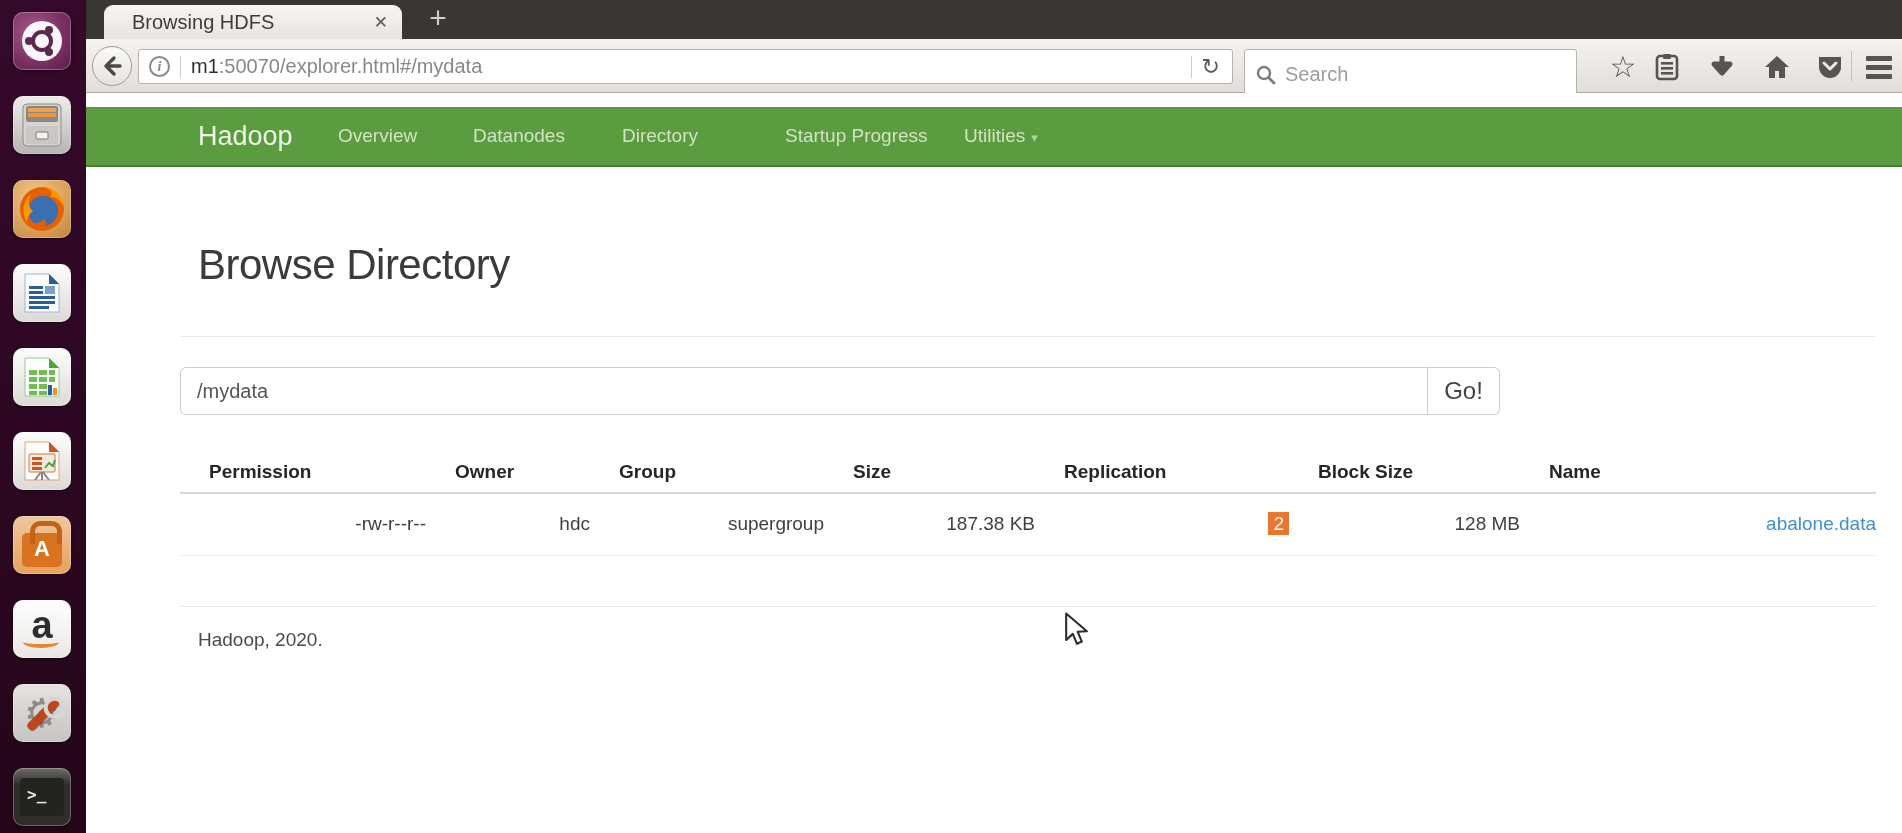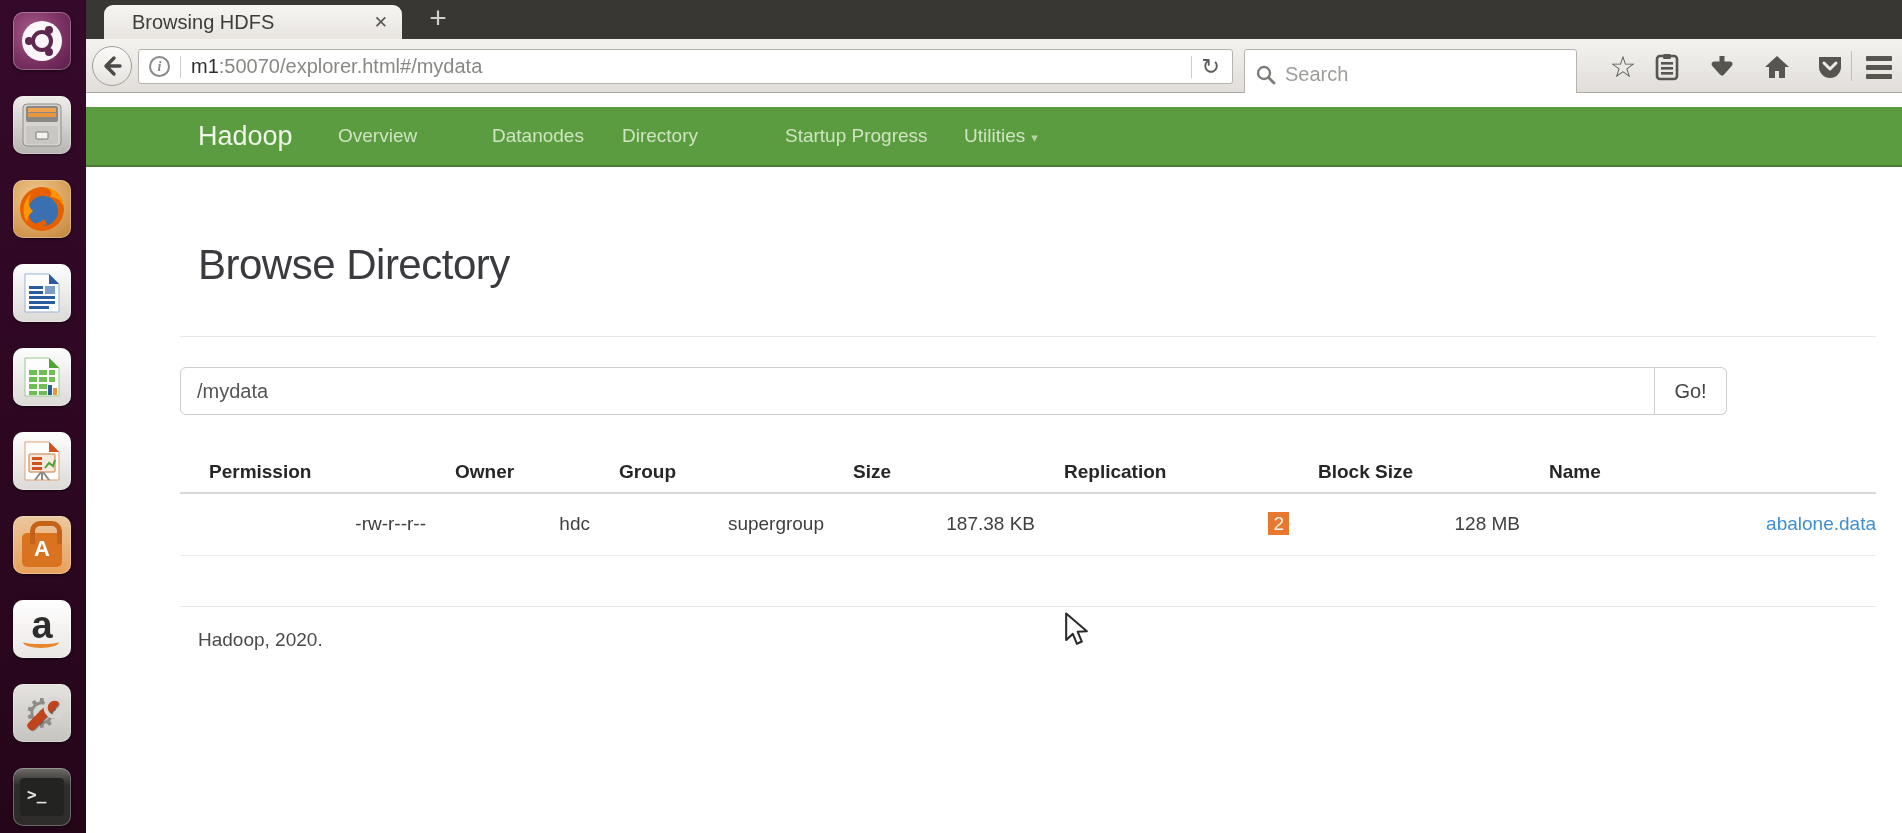--- a/index.html
+++ b/index.html
@@ -79,32 +79,32 @@
   .menu-ic { left:1778px; flex-direction:column; justify-content:center; gap:4px;}
   .menu-ic div { width:26px; height:5px; background:#57554f; border-radius:1px;}
 
   
   .content { position:absolute; left:0; top:93px; width:1816px; height:740px; background:#fff; }
 
   .hd-navbar { position:relative; margin-top:14px; height:60px; background:#5b9c40;
     border-bottom:2px solid #4a7d33; }
   .brand { position:absolute; left:112px; top:0; line-height:58px; font-size:27px; color:#eef5e8; }
   .nav-link { position:absolute; top:0; line-height:58px; font-size:19px; color:#cfe4c0; }
-  .nl0{left:252px;} .nl1{left:406px;} .nl2{left:536px;} .nl3{left:699px;} .nl4{left:878px;}
+  .nl0{left:252px;} .nl1{left:387px;} .nl2{left:536px;} .nl3{left:699px;} .nl4{left:878px;}
   .caret { font-size:13px; color:#b9d3a8; margin-left:6px;}
 
   .container { margin:0 26px 0 94px; }
   .page-title { margin-top:72px; font-size:42px; line-height:52px; font-weight:400;
     color:#3a3b3f; padding-left:18px; letter-spacing:-0.5px; margin-bottom:45px;}
   hr.rule { border:none; border-top:1px solid #e9e8e6; }
-  .path-group { margin-top:30px; width:1547px; height:48px; display:flex; }
+  .path-group { margin-top:30px; width:1320px; height:48px; display:flex; }
   .path-input { flex:1; height:48px; border:1px solid #cfcdc9; border-radius:6px 0 0 6px;
     font-size:20px; color:#555; padding:0 16px; outline:none; font-family:inherit; background:#fff;}
   .go-btn { width:72px; height:48px; background:#fff; border:1px solid #cfcdc9; border-left:none;
-    border-radius:0 6px 6px 0; font-size:20px; color:#444; font-family:inherit; }
+    border-radius:0 6px 6px 0; font-size:24px; color:#444; font-family:inherit; }
 
   table.listing { margin-top:36px; width:100%; border-collapse:collapse; table-layout:fixed; }
   .listing th { text-align:left; font-size:19px; color:#262626; font-weight:bold;
     height:42px; padding-left:29px; border-bottom:2px solid #d9d8d6; vertical-align:middle;}
   .listing td { font-size:19px; color:#3f3f3f; height:62px; padding-left:29px;
     border-bottom:1px solid #ededec; vertical-align:middle;text-align:right;}
   .rep-badge { background:#e8772f; color:#fdf3ec; padding:1px 5px; }
   .file-link { color:#3f8fd1; text-decoration:none; }
 
   .footer-hr { margin-top:50px; border:none; border-top:1px solid #e9e8e6; }

